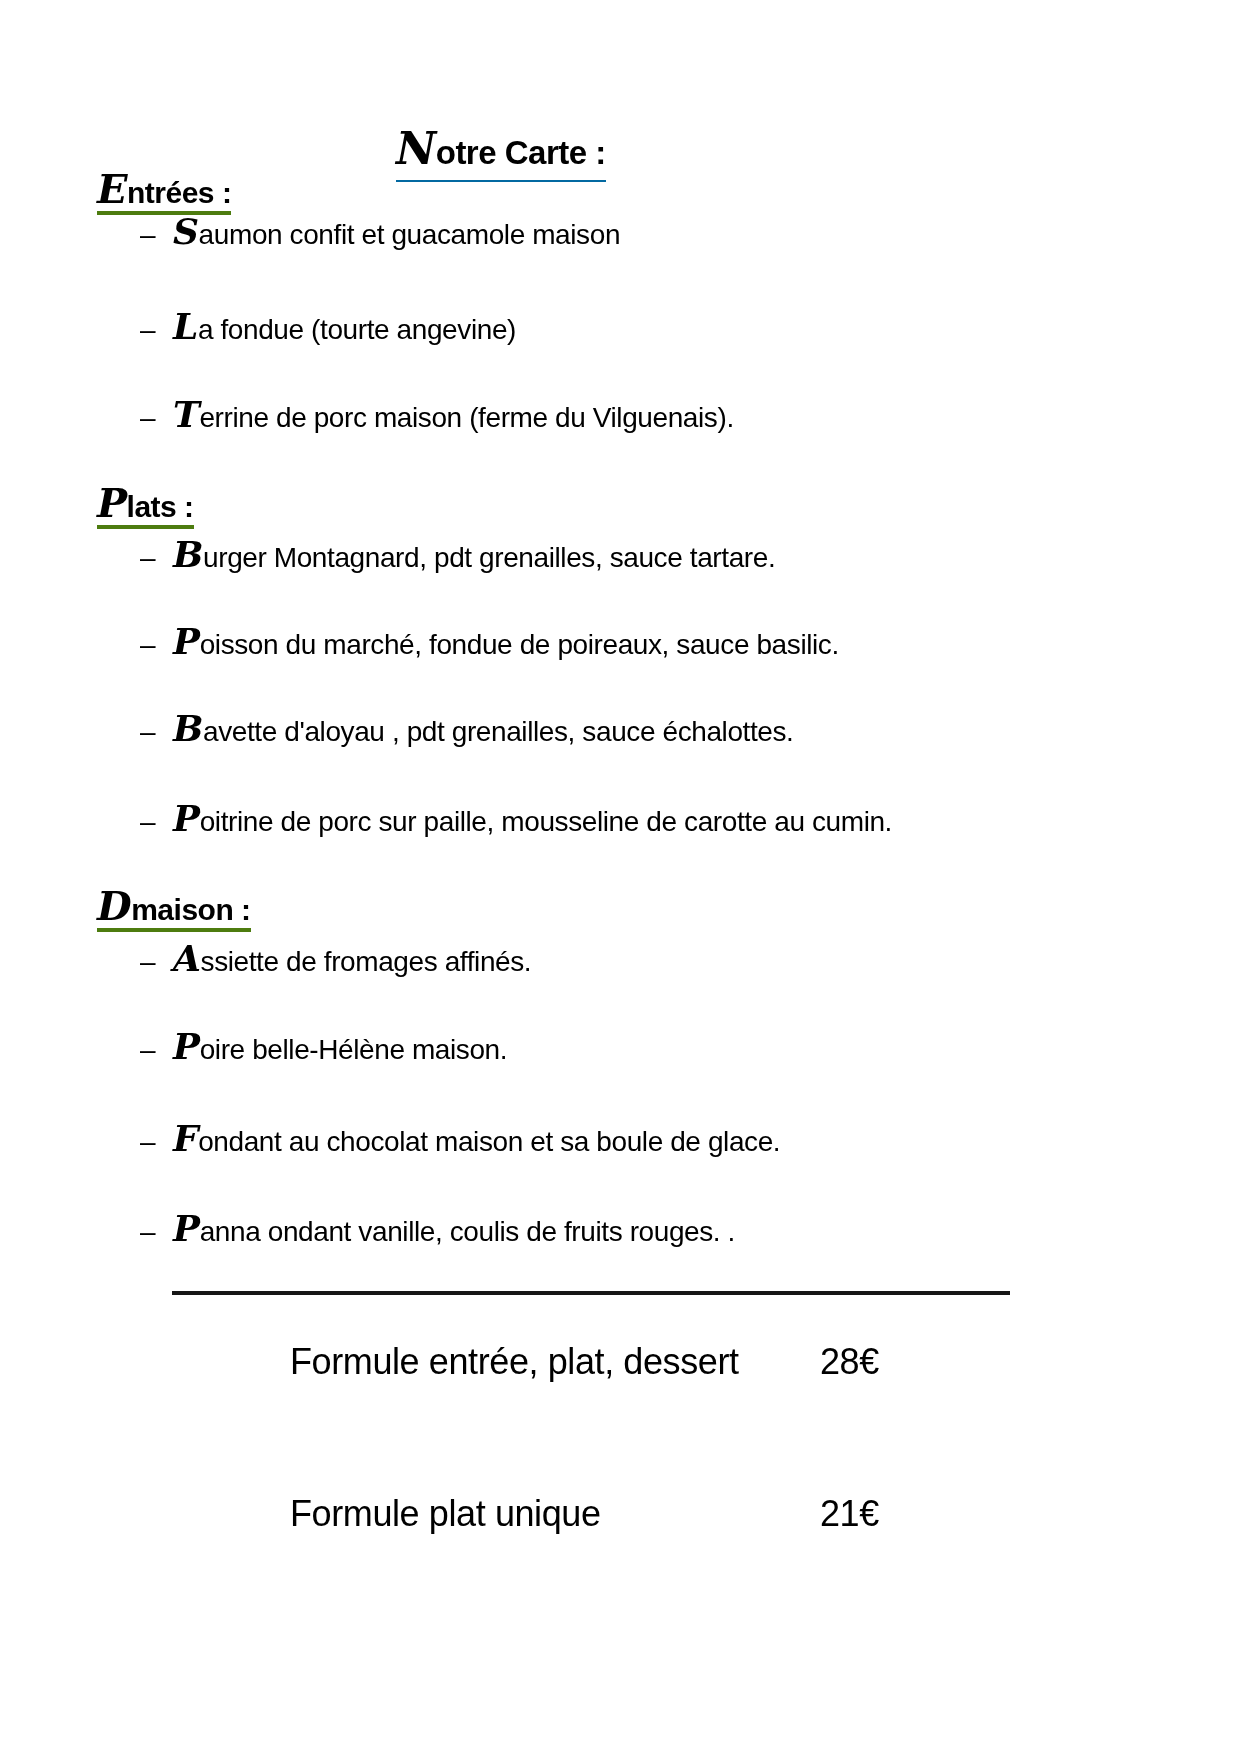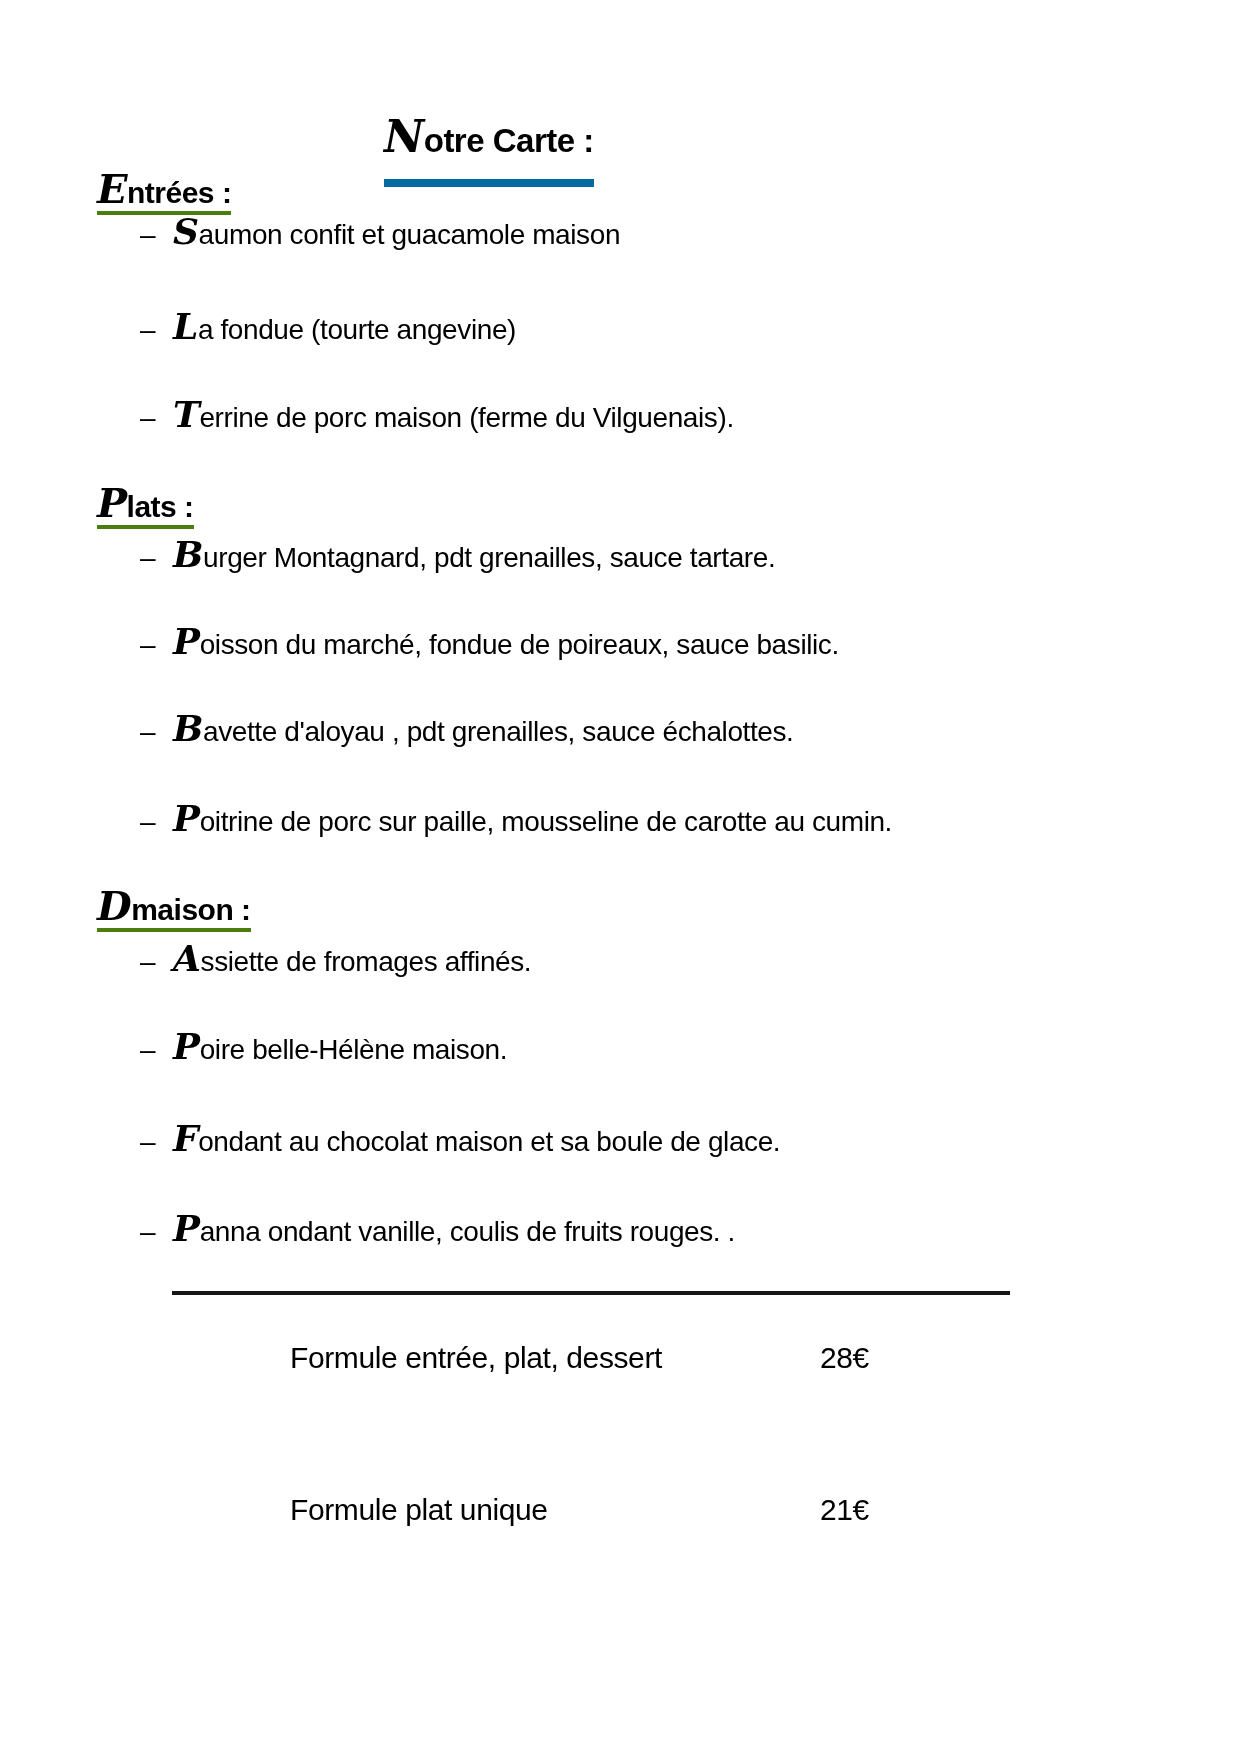--- a/index.html
+++ b/index.html
@@ -17,26 +17,26 @@
   .fancy {
     font-family: "DejaVu Serif", serif;
     font-style: italic;
     font-weight: 700;
     line-height: 0;
   }
   .title {
     position: absolute;
     left: 380px;
     top: 118px;
-    margin: 4px;
+    margin: 16px;
     font-size: 33px;
     font-weight: 700;
     letter-spacing: -0.5px;
-    border-bottom: 8px solid #0369a1;
-    padding-bottom: 19px;
+    border-bottom: 2px solid #0369a1;
+    padding-bottom: 8px;
     white-space: nowrap;
   }
   .title .fancy { font-size: 44px; }
   .section {
     position: absolute;
     left: 97px;
     margin: 0;
     font-size: 30px;
     font-weight: 700;
     letter-spacing: -0.5px;
@@ -61,21 +61,21 @@
     left: 172px;
     top: 1291px;
     width: 838px;
     height: 4px;
     background: #161616;
   }
   .formula {
     position: absolute;
     left: 290px;
     width: 660px;
-    font-size: 30px;
+    font-size: 36px;
     letter-spacing: -0.4px;
     white-space: nowrap;
   }
   .f-price { position: absolute; left: 530px; top: 0; }
 </style>
 </head>
 <body>
 
 <div class="page">
 

